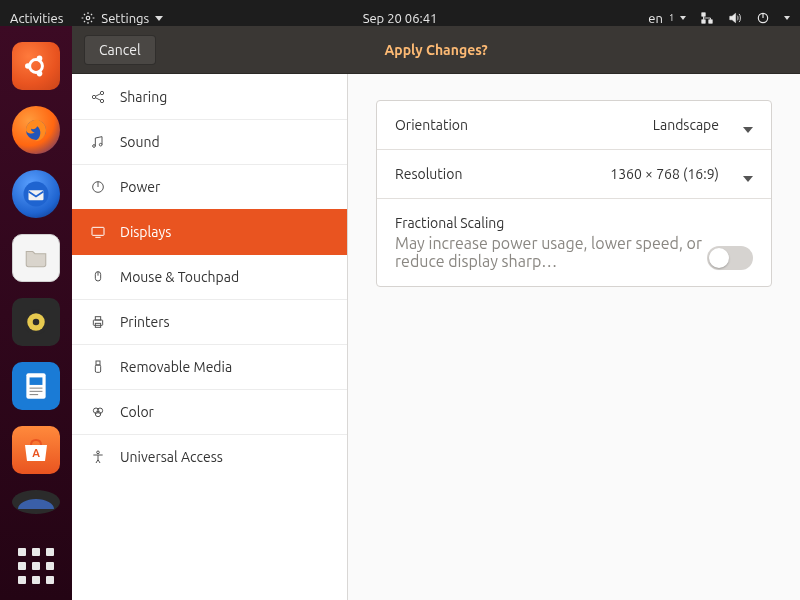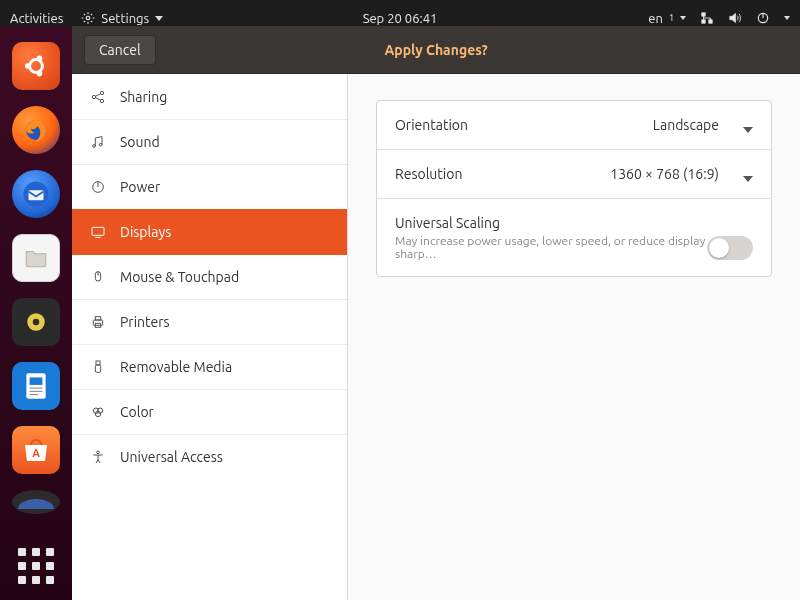--- a/index.html
+++ b/index.html
@@ -101,21 +101,21 @@
   .section-title { font-weight:700; font-size:14px; color:#333; margin-bottom:16px; }
   .listbox {
     background:#fff; border:1px solid #d6d3d0; border-radius:4px;
   }
   .lb-row {
     display:flex; align-items:flex-end; padding:16px 18px;
     border-top:1px solid #e2dfdc; cursor:pointer;
   }
   .lb-row:first-child { border-top:none; }
   .lb-label { flex:1; font-size:14px; color:#333; }
-  .lb-sub { font-size:12px; color:#8a8782; margin-top:3px; }
+  .lb-sub { font-size:16px; color:#8a8782; margin-top:3px; }
   .lb-value { color:#333; margin-right:24px; }
   .combo-tri {
     width:0;height:0;border-left:5px solid transparent;border-right:5px solid transparent;
     border-top:6px solid #555;
   }
   .switch {
     width:46px; height:24px; border-radius:12px; background:#d6d3d0;
     position:relative; cursor:pointer;
   }
   .switch .knob {
@@ -329,21 +329,21 @@
           <div class="lb-value">Landscape</div>
           <div class="combo-tri"></div>
         </div>
         <div class="lb-row">
           <div class="lb-label">Resolution</div>
           <div class="lb-value">1360 × 768 (16:9)</div>
           <div class="combo-tri"></div>
         </div>
         <div class="lb-row" style="cursor:default">
           <div style="flex:1">
-            <div class="lb-label" style="flex:none">Universal Scaling</div>
+            <div class="lb-label" style="flex:none">Fractional Scaling</div>
             <div class="lb-sub">May increase power usage, lower speed, or reduce display sharp…</div>
           </div>
           <div class="switch">
             <div class="knob"></div>
           </div>
         </div>
       </div>
     </div>
   </div>
 </div>

